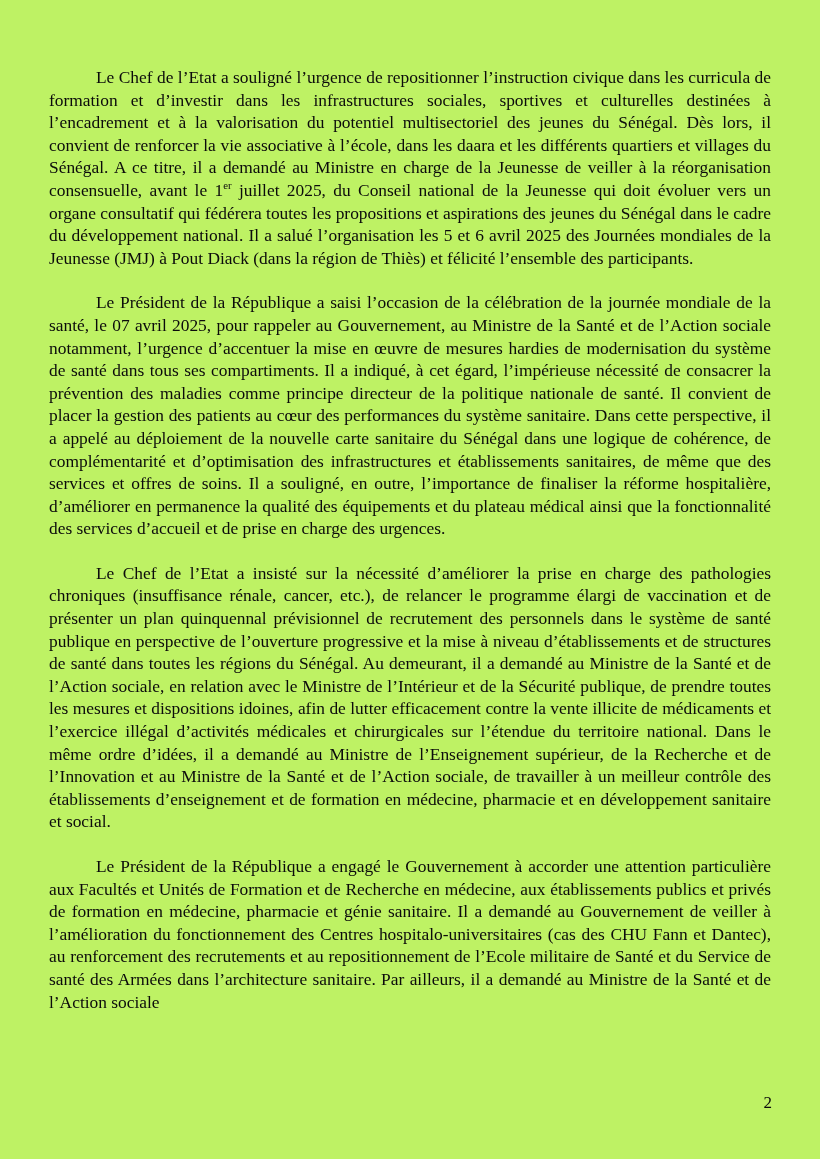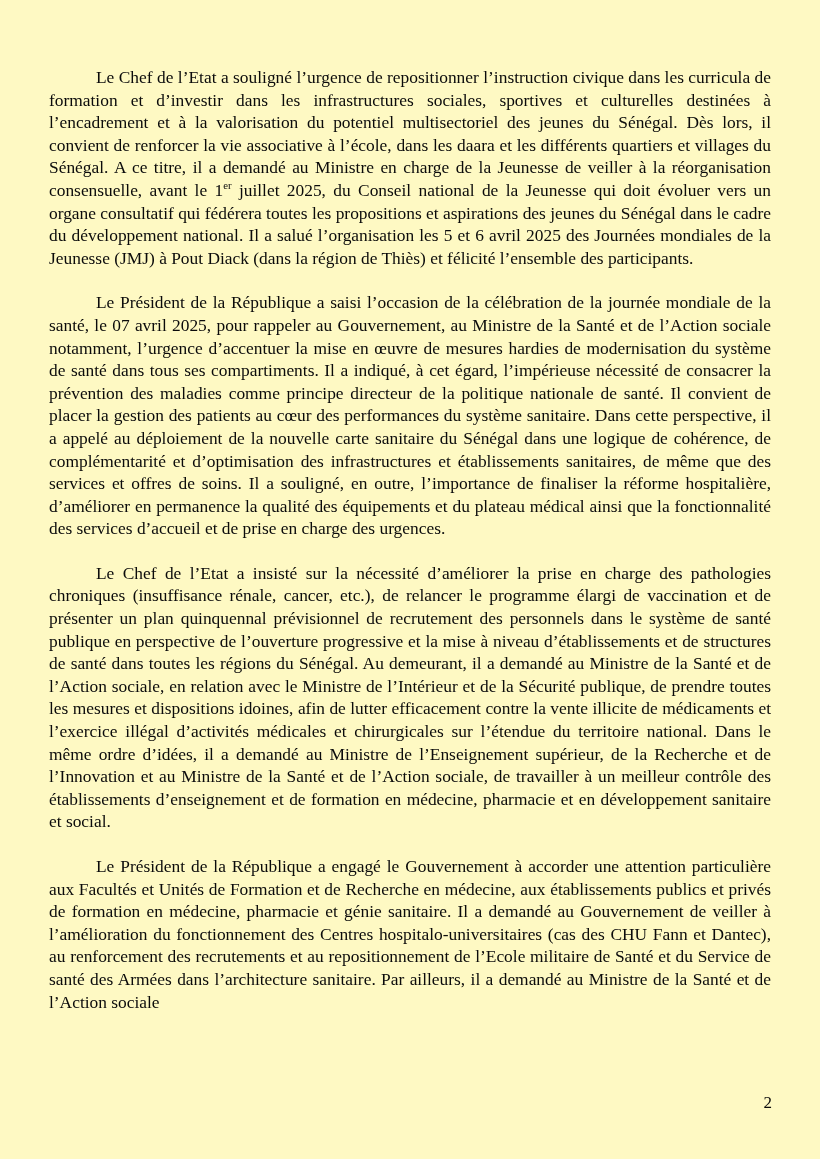--- a/index.html
+++ b/index.html
@@ -4,21 +4,21 @@
 <style>
   html, body {
     margin: 0;
     padding: 0;
     background: #ffffff;
   }
   .page {
     position: relative;
     width: 820px;
     height: 1159px;
-    background: #fef9c3;
+    background: #bef264;
     box-sizing: border-box;
     overflow: hidden;
   }
   .text-column {
     position: absolute;
     left: 49px;
     top: 66px;
     width: 722px;
   }
   p.para {

